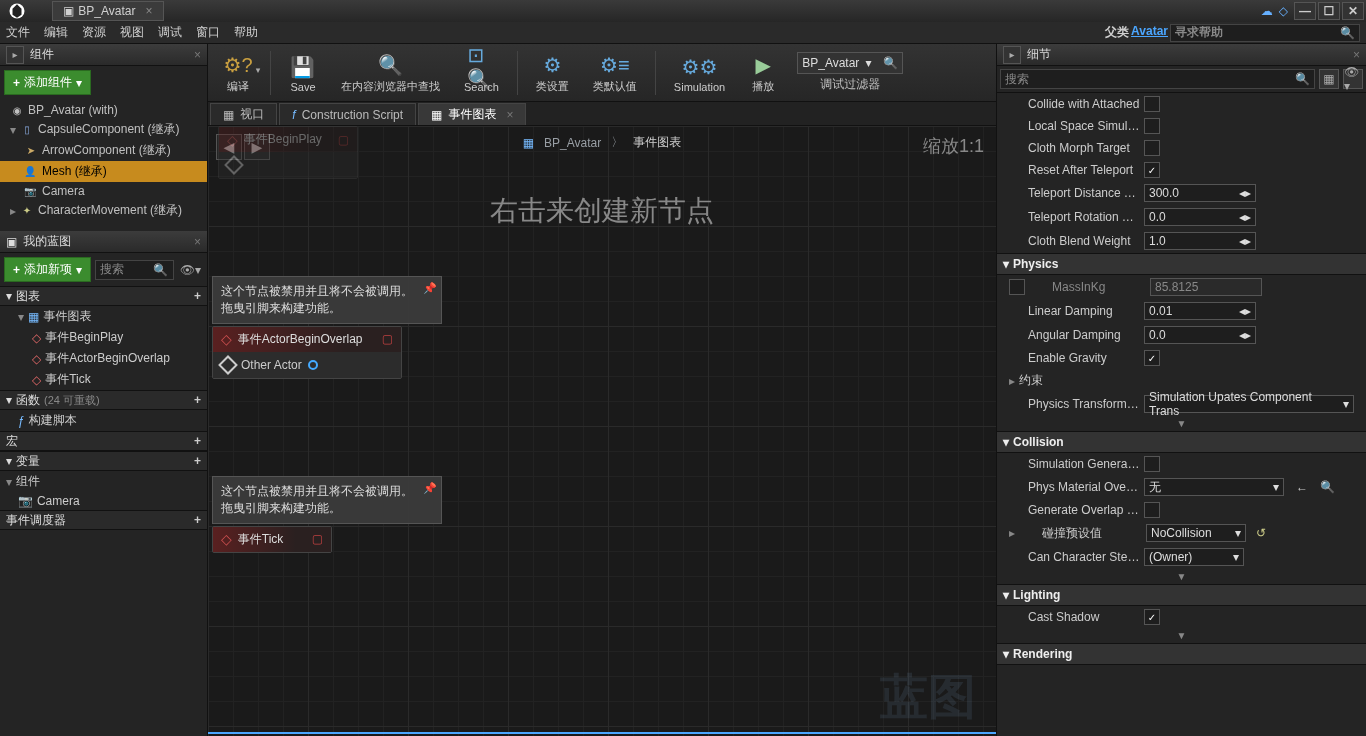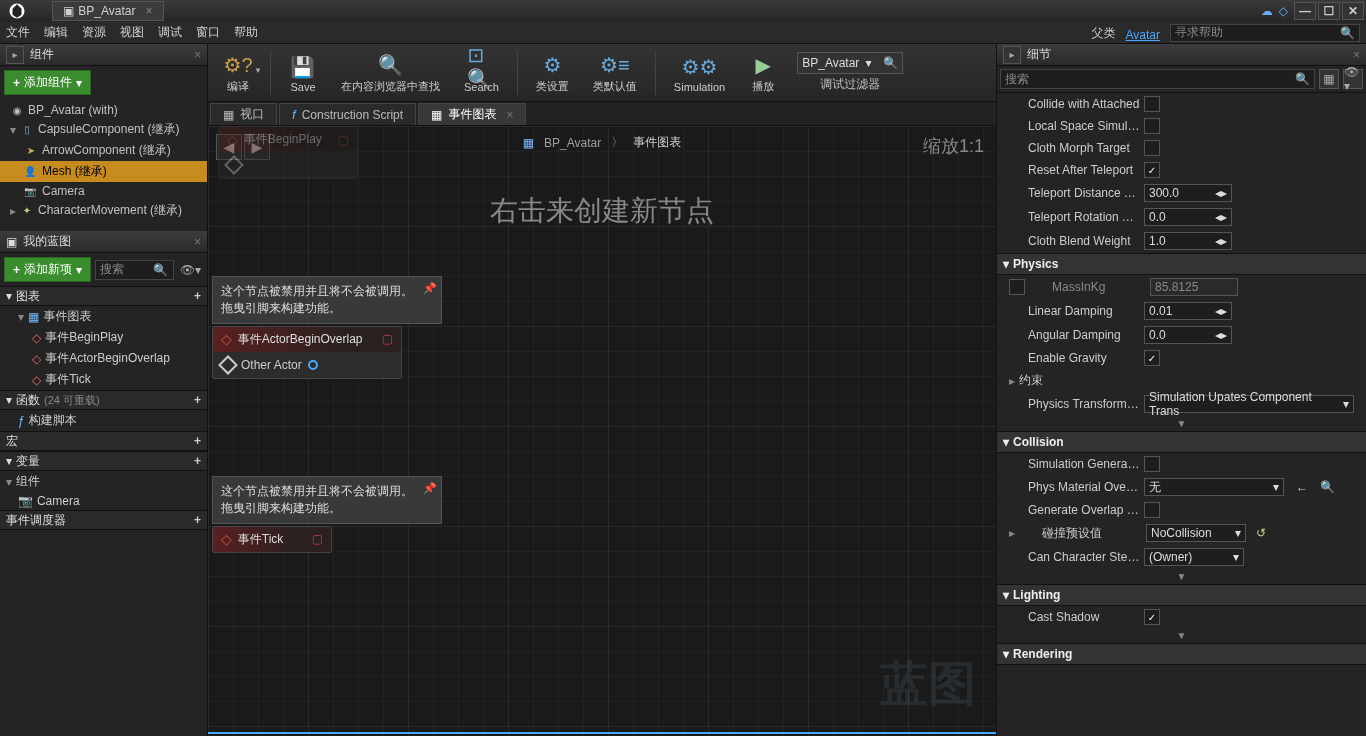--- a/index.html
+++ b/index.html
@@ -11,21 +11,21 @@
 .titlebar .tab { background: #3b3b3b; border: 1px solid #555; padding: 2px 10px; display: flex; align-items: center; gap: 4px; color: #d0d0d0; height: 20px; margin-left: 20px;}
 .titlebar .tab .close { color: #888; margin-left: 6px; }
 .titlebar .spacer { flex: 1; }
 .titlebar .win-btns { display: flex; gap: 2px; }
 .titlebar .win-btns .wb { width: 22px; height: 18px; background: #333; border: 1px solid #555; display: flex; align-items: center; justify-content: center; color: #ccc; font-weight: bold; }
 .titlebar .cloud-icons { display: flex; gap: 6px; margin-right: 6px; color: #66b0ff; }
 
 
 .menubar { height: 22px; background: #2a2a2a; display: flex; align-items: center; padding: 0 6px; gap: 14px; color: #d0d0d0; border-bottom: 1px solid #111; }
 .menubar .mitem { cursor: pointer; }
-.menubar .right { margin-left: auto; display: flex; align-items: flex-end; gap: 10px; }
+.menubar .right { margin-left: auto; display: flex; align-items: flex-start; gap: 2px; font-weight: bold; }
 .menubar .link { color: #4ba6ff; text-decoration: underline; }
 .menubar .help-search { width: 190px; height: 18px; background: #1e1e1e; border: 1px solid #444; color: #888; padding: 0 4px; display: flex; align-items: center; justify-content: space-between; }
 
 
 .main { flex: 1; display: flex; min-height: 0; }
 .left-col { width: 208px; display: flex; flex-direction: column; background: #242424; border-right: 1px solid #111; }
 .center-col { flex: 1; display: flex; flex-direction: column; min-width: 0; background: #1c1c1c; }
 .right-col { width: 370px; background: #242424; border-left: 1px solid #111; display: flex; flex-direction: column; }
 
 
@@ -73,21 +73,21 @@
     linear-gradient(90deg, #2a2a2a 1px, transparent 1px),
     linear-gradient(#222 1px, transparent 1px),
     linear-gradient(90deg, #222 1px, transparent 1px);
   background-size: 100px 100px, 100px 100px, 25px 25px, 25px 25px;
 }
 .graph .nav-btns { position: absolute; top: 8px; left: 8px; display: flex; gap: 2px; }
 .nav-btn { width: 26px; height: 26px; background: rgba(40,40,40,0.8); border: 1px solid #555; display: flex; align-items: center; justify-content: center; color: #aaa; font-size: 14px; }
 .breadcrumb { position: absolute; top: 8px; left: 50%; transform: translateX(-50%); color: #999FA5; font-size: 20px; display: flex; align-items: center; gap: 10px; }
 .zoom-label { position: absolute; top: 8px; right: 12px; color: #888; font-size: 18px; }
 .hint-text { position: absolute; top: 66px; left: 50%; transform: translateX(-50%); color: #888; font-size: 28px; }
-.watermark { position: absolute; bottom: 20px; right: 20px; color: rgba(130,170,210,0.12); font-size: 48px; font-weight: bold; }
+.watermark { position: absolute; bottom: 7px; right: 20px; color: rgba(130,170,210,0.12); font-size: 48px; font-weight: bold; }
 .sep-line { position: absolute; bottom: 2px; left: 0; right: 0; height: 2px; background: #4ba6ff; }
 
 
 .evnode-wrap { position: absolute; }
 .tooltip { background: rgba(60,60,60,0.92); border: 1px solid #555; padding: 6px 8px; color: #ddd; font-size: 12px; line-height: 1.4; width: 230px; margin-bottom: 2px; position: relative;}
 .tooltip .pin-ic { position: absolute; top: 4px; right: 4px; color: #888; font-size: 11px; }
 .evnode { width: 190px; border: 1px solid #444; border-radius: 2px; }
 .evnode-hd { background: linear-gradient(90deg, #5a2020, #2a2020 70%); padding: 4px 8px; display: flex; align-items: center; gap: 6px; color: #ddd; }
 .evnode-hd .evicon { color: #d05050; font-size: 14px; }
 .evnode-hd .disable-ic { margin-left: auto; color: #c04040; }
@@ -99,21 +99,21 @@
 
 
 .details-search { display: flex; align-items: center; padding: 3px; gap: 4px; border-bottom: 1px solid #111; }
 .details-search .dsearch { flex: 1; height: 20px; background: #1e1e1e; border: 1px solid #444; display: flex; align-items: center; justify-content: space-between; padding: 0 4px; color: #888; }
 .details-search .ic-btn { width: 20px; height: 20px; background: #333; border: 1px solid #555; display: flex; align-items: center; justify-content: center; color: #aaa; }
 .details-list { flex: 1; overflow-y: auto; }
 .cat-hdr { background: #333; padding: 3px 6px; display: flex; align-items: center; gap: 4px; color: #eee; font-weight: bold; border-top: 1px solid #111; border-bottom: 1px solid #111; }
 .prop-row { display: flex; align-items: center; padding: 3px 6px 3px 12px; gap: 4px; }
 .prop-row .plabel { flex: 0 0 112px; color: #ccc; white-space: nowrap; overflow: hidden; text-overflow: ellipsis; margin-left: 19px; }
 .prop-row .chk { width: 16px; height: 16px; background: #1e1e1e; border: 1px solid #555; display: flex; align-items: center; justify-content: center; color: #fff; font-size: 10px; }
-.prop-row .spin { height: 18px; background: #1e1e1e; border: 1px solid #555; display: flex; align-items: center; justify-content: space-between; padding: 7px 4px; color: #ddd; width: 88px; }
+.prop-row .spin { height: 18px; background: #1e1e1e; border: 1px solid #555; display: flex; align-items: center; justify-content: space-between; padding: 7px 4px; color: #ddd; width: 112px; }
 .prop-row .spin.disabled { background: #2a2a2a; color: #888; }
 .prop-row .combo { height: 18px; background: #1e1e1e; border: 1px solid #555; display: flex; align-items: center; justify-content: space-between; padding: 0 4px; color: #ddd; width: 210px; }
 .expand-row { display: flex; justify-content: center; padding: 2px; }
 .expand-chevron { color: #888; font-size: 10px; }
 .sub-label { display: flex; align-items: center; padding: 3px 6px 3px 12px; color: #ccc; gap: 4px; }
 
 </style>
 </head>
 <body>
 

